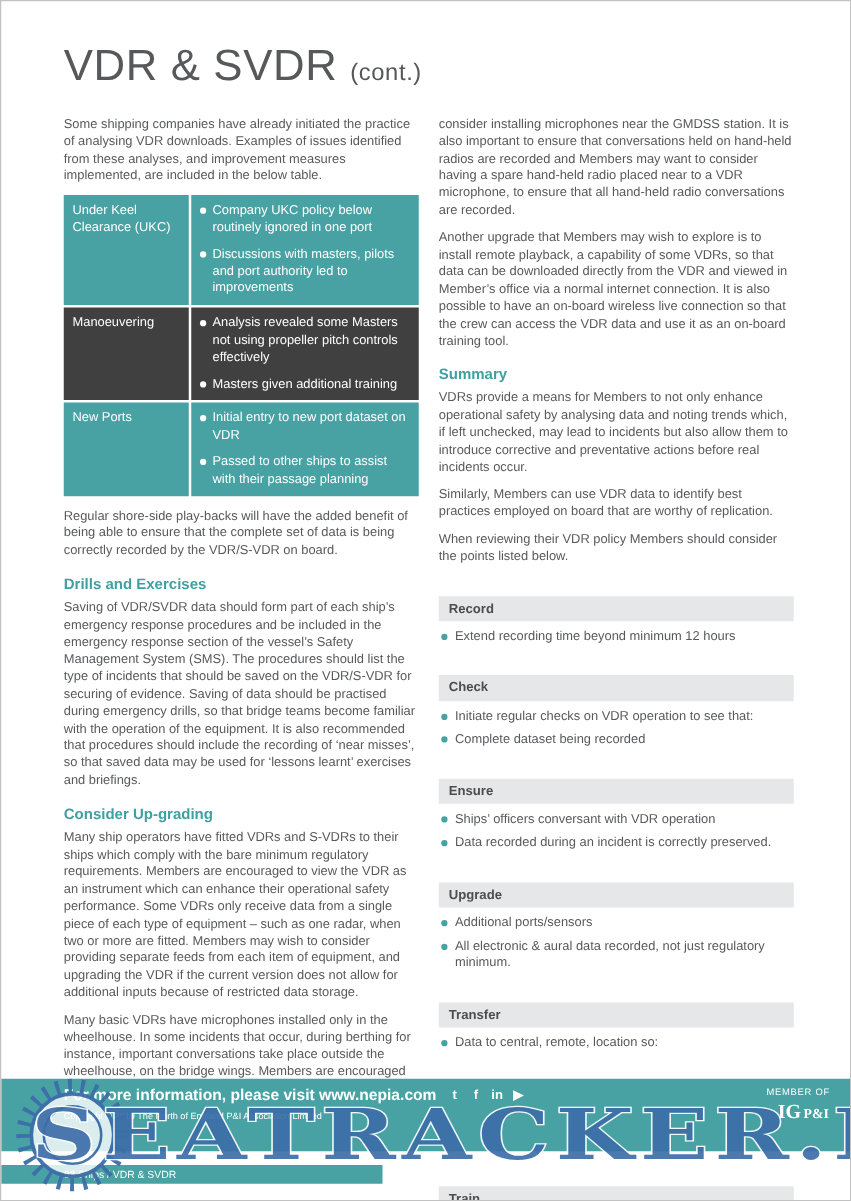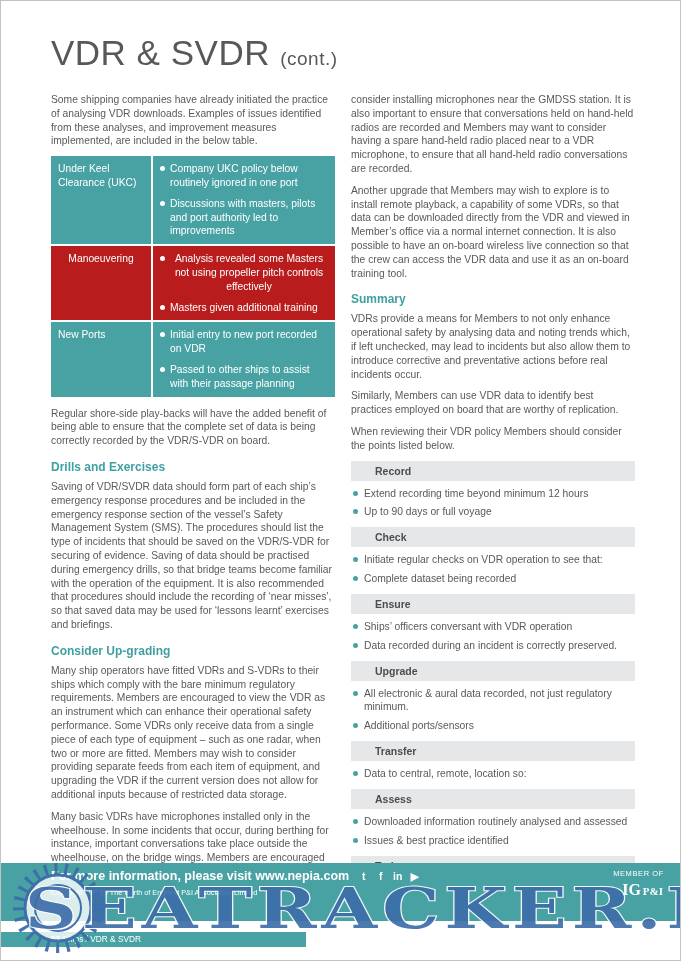--- a/index.html
+++ b/index.html
@@ -18,29 +18,29 @@
   .col { flex:0 0 284px; width:284px; }
   .col p { margin:0 0 8px; }
   h3.teal-head { font-size:12px; color:#3f9fa1; margin:11px 0 5px; font-weight:700; }
 
   
   .vdr-table { margin:4px 0 10px; }
   .trow { display:flex; gap:2px; margin-bottom:2px;border-radius:19px; }
   .tlabel { flex:0 0 100px; padding:6px 7px; color:#fff; box-sizing:border-box; }
   .tcell  { flex:1; padding:6px 7px; color:#fff; }
   .row-teal .tlabel, .row-teal .tcell { background:#48a2a3; }
-  .row-gray .tlabel, .row-gray .tcell { background:#b91c1c;text-align:center; }
+  .row-gray .tlabel, .row-gray .tcell { background:#404040; }
   .tb { display:flex; gap:5px; margin-bottom:7px; }
   .tb:last-child { margin-bottom:0; }
   .dot { flex:0 0 auto; width:5px; height:5px; border-radius:50%; margin-top:4px; }
   .dot-white { background:#fff; }
   .dot-teal  { background:#48a2a3; }
 
   
-  .check-bar { background:#e6e7e8; color:#4c4d4f; font-weight:700; padding:3px 24px; margin:8px 0 6px; font-size:10.5px; }
+  .check-bar { background:#e6e7e8; color:#4c4d4f; font-weight:700; padding:3px 8px; margin:24px 0 6px; font-size:10.5px; }
   .cb { display:flex; gap:6px; margin:0 0 5px 2px; }
 
   
   .footer-bar {
     position:absolute; left:0; right:0; bottom:39px; height:58px; background:#48a2a3;
     color:#fff; display:flex; justify-content:space-between;
     padding:6px 16px 4px 50px; box-sizing:border-box; z-index:1;
   }
   .info-line { display:flex; align-items:center; gap:9px; }
   .footer-info { font-size:12.5px; font-weight:700; }
@@ -111,21 +111,21 @@
               <span class="dot dot-white"></span>
               <span>Masters given additional training</span>
             </div>
           </div>
         </div>
         <div class="trow row-teal">
           <div class="tlabel">New Ports</div>
           <div class="tcell">
             <div class="tb">
               <span class="dot dot-white"></span>
-              <span>Initial entry to new port recorded on VDR</span>
+              <span>Initial entry to new port dataset on VDR</span>
             </div>
             <div class="tb">
               <span class="dot dot-white"></span>
               <span>Passed to other ships to assist with their passage planning</span>
             </div>
           </div>
         </div>
       </div>
 
       <p>Regular shore-side play-backs will have the added benefit of being able to ensure that the complete set of data is being correctly recorded by the VDR/S-VDR on board.</p>
@@ -145,24 +145,20 @@
       <h3 class="teal-head">Summary</h3>
       <p>VDRs provide a means for Members to not only enhance operational safety by analysing data and noting trends which, if left unchecked, may lead to incidents but also allow them to introduce corrective and preventative actions before real incidents occur.</p>
       <p>Similarly, Members can use VDR data to identify best practices employed on board that are worthy of replication.</p>
       <p>When reviewing their VDR policy Members should consider the points listed below.</p>
 
       <div class="check-bar">Record</div>
       <div class="cb">
           <span class="dot dot-teal"></span>
           <span>Extend recording time beyond minimum 12 hours</span>
         </div>
-      <div class="cb">
-          <span class="dot dot-teal"></span>
-          <span>Up to 90 days or full voyage</span>
-        </div>
 
       <div class="check-bar">Check</div>
       <div class="cb">
           <span class="dot dot-teal"></span>
           <span>Initiate regular checks on VDR operation to see that:</span>
         </div>
       <div class="cb">
           <span class="dot dot-teal"></span>
           <span>Complete dataset being recorded</span>
         </div>
@@ -173,25 +169,25 @@
           <span>Ships’ officers conversant with VDR operation</span>
         </div>
       <div class="cb">
           <span class="dot dot-teal"></span>
           <span>Data recorded during an incident is correctly preserved.</span>
         </div>
 
       <div class="check-bar">Upgrade</div>
       <div class="cb">
           <span class="dot dot-teal"></span>
+          <span>Additional ports/sensors</span>
+        </div>
+      <div class="cb">
+          <span class="dot dot-teal"></span>
           <span>All  electronic &amp; aural data recorded, not just regulatory minimum.</span>
-        </div>
-      <div class="cb">
-          <span class="dot dot-teal"></span>
-          <span>Additional ports/sensors</span>
         </div>
 
       <div class="check-bar">Transfer</div>
       <div class="cb">
           <span class="dot dot-teal"></span>
           <span>Data to central, remote, location so:</span>
         </div>
 
       <div class="check-bar">Assess</div>
       <div class="cb">

